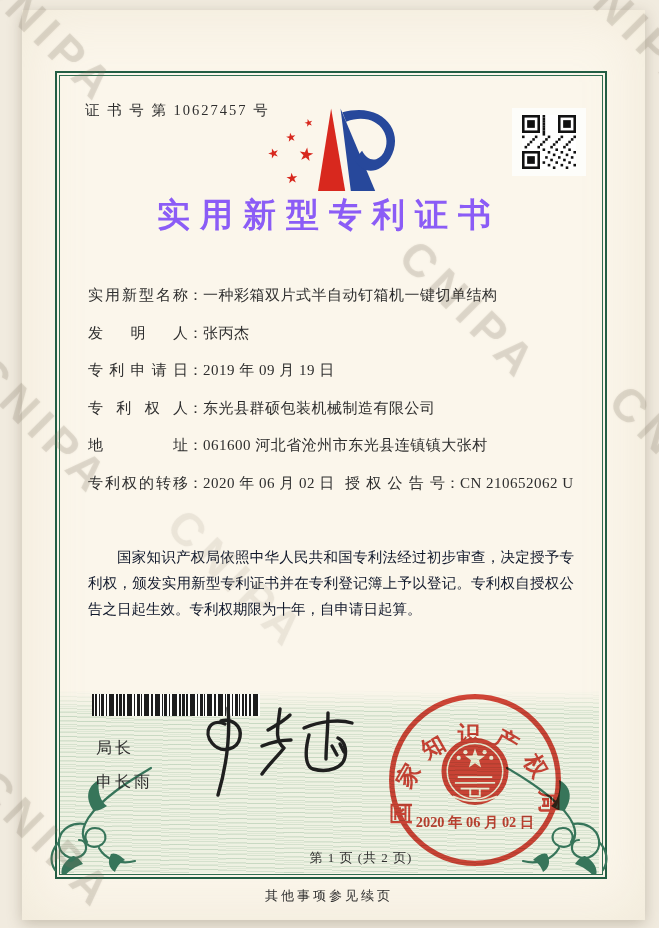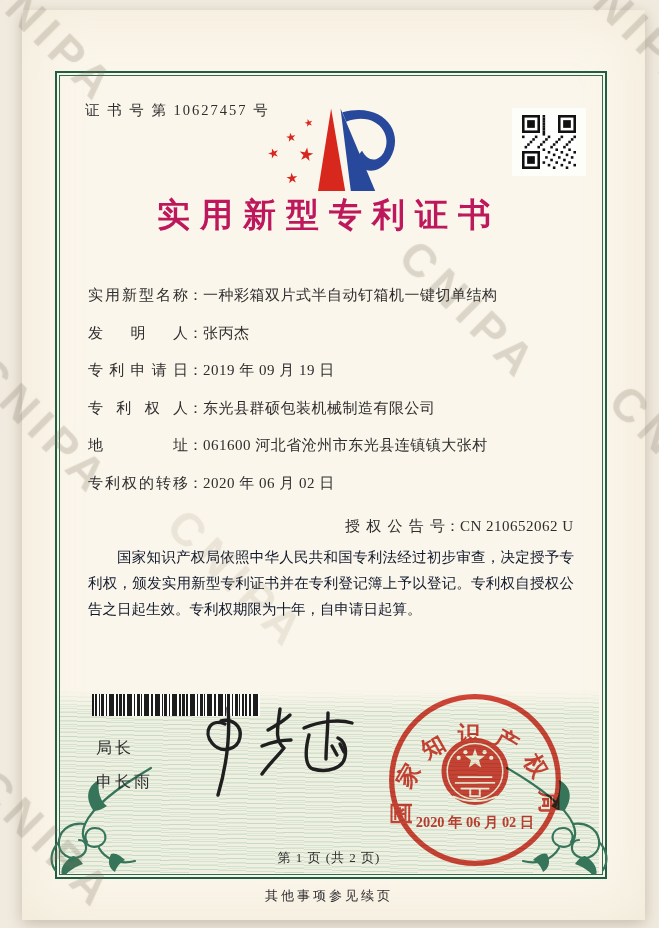--- a/index.html
+++ b/index.html
@@ -18,46 +18,46 @@
   
   .guilloche{position:absolute;left:60px;top:690px;width:539px;height:183px;z-index:2;
      background:
        repeating-linear-gradient(2deg, rgba(110,160,120,.20) 0 1px, transparent 1px 4px),
        repeating-linear-gradient(-1deg, rgba(110,160,120,.12) 0 1px, transparent 1px 5px),
        #eef1e2;
      -webkit-mask-image:linear-gradient(to bottom, transparent 0, #000 22px);
      mask-image:linear-gradient(to bottom, transparent 0, #000 22px);}
   .cert-no{position:absolute;left:85px;top:101px;font-size:14.5px;letter-spacing:2px;z-index:4;}
   .title{position:absolute;left:55px;top:193px;width:548px;text-align:center;font-size:33px;
-         font-weight:bold;letter-spacing:10px;color:#be185d;z-index:4;}
+         font-weight:bold;letter-spacing:10px;color:#8b5cf6;z-index:4;}
   .logo{position:absolute;left:258px;top:96px;z-index:4;}
   .qr-card{position:absolute;left:512px;top:108px;width:74px;height:68px;background:#fdfdfa;
            display:flex;align-items:center;justify-content:center;z-index:4;}
   .fields{position:absolute;left:88px;top:286px;width:490px;font-size:15px;z-index:4;}
   .frow{height:37.5px;white-space:nowrap;position:relative;}
   .flabel{display:inline-block;width:100px;text-align:justify;text-align-last:justify;}
   .fvalue{letter-spacing:.5px;}
-  .grant2{position:absolute;left:257px;top:0;margin-top:43px;}
+  .grant2{position:absolute;left:257px;top:0;}
   .paras{position:absolute;left:88px;top:544px;width:486px;font-size:14.5px;line-height:26px;
          text-align:justify;z-index:4;color:#0f172a;}
   .paras p{margin:0;text-indent:2em;}
   .barcode{position:absolute;left:92px;top:694px;width:168px;height:22px;background:#fdfdfb;
            padding:0;z-index:4;
      background:
        repeating-linear-gradient(90deg,#1c1c1c 0 1.5px,transparent 1.5px 3.5px),
        repeating-linear-gradient(90deg,#1c1c1c 0 2.5px,transparent 2.5px 9px),
        #fdfdfb;}
   .officer-title{position:absolute;left:96px;top:738px;font-size:16px;letter-spacing:3px;z-index:6;}
   .officer-name{position:absolute;left:96px;top:772px;font-size:16px;letter-spacing:3px;z-index:6;}
   .signature{position:absolute;left:192px;top:702px;z-index:6;}
   .seal{position:absolute;left:384px;top:689px;z-index:7;opacity:.93;mix-blend-mode:multiply;}
   .flourish{position:absolute;z-index:3;}
   .flourish.right{transform:scaleX(-1);}
   .page-num{position:absolute;left:55px;top:849px;width:548px;text-align:center;font-size:13px;
-            letter-spacing:1px;z-index:6;}
+            letter-spacing:1px;z-index:6;padding-left:32px;}
   .foot-note{position:absolute;left:55px;top:887px;width:548px;text-align:center;font-size:13px;
              letter-spacing:3px;z-index:4;}
 </style>
 </head>
 <body>
 
 <div class="photo">
 
   <span class="wm" style="left:-40px;top:6px">CNIPA</span>
   <span class="wm" style="left:548px;top:0px">CNIPA</span>

